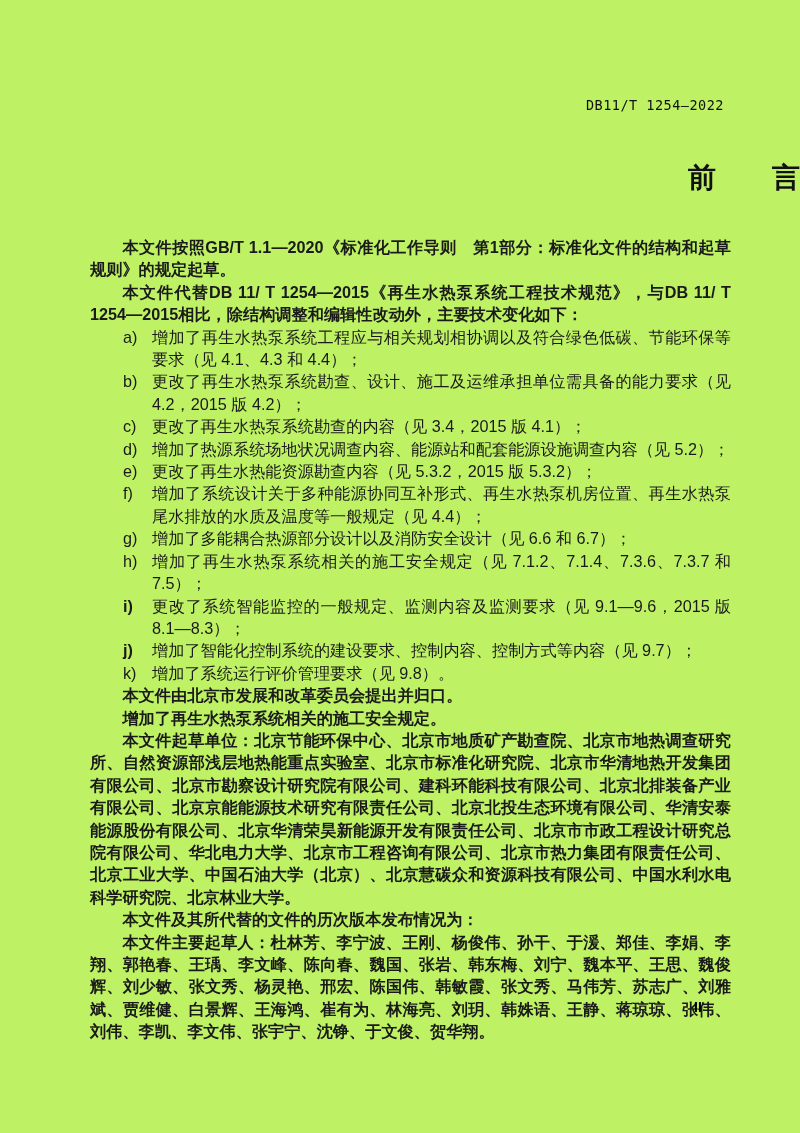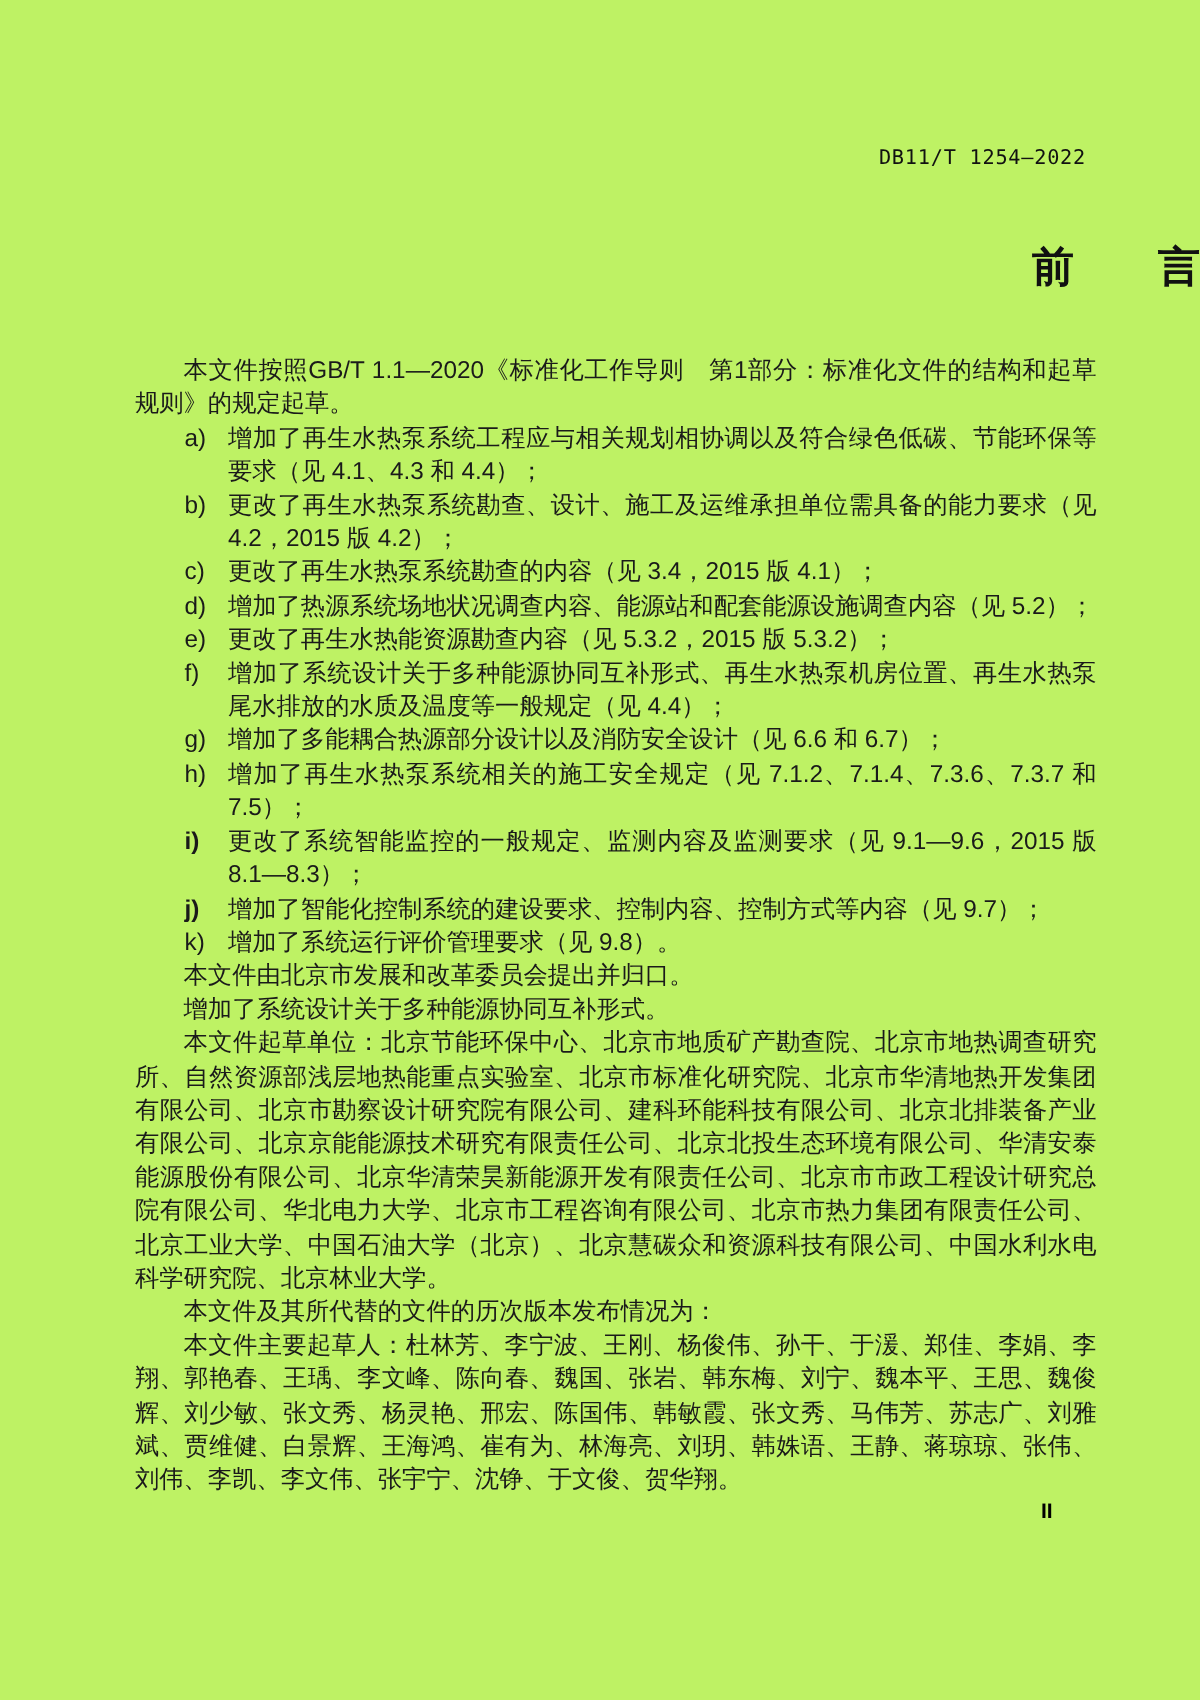--- a/index.html
+++ b/index.html
@@ -42,20 +42,21 @@
     top: 236px;
     left: 90px;
     width: 641px;
     font-size: 16.2px;
     line-height: 22.4px;
     text-align: justify;
   }
   .para {
     margin: 0;
     text-indent: 2em;
+    font-weight: bold;
   }
   .change-list {
     margin: 0;
   }
   .change {
     display: flex;
   }
   .change .lbl {
     flex: 0 0 29px;
     margin-left: 33px;
@@ -81,20 +82,21 @@
 
 <div class="page">
 
   <div class="header-code">DB11/T 1254—2022</div>
 
   <h1 class="doc-title">前　　言</h1>
 
   <div class="content">
 
     <p class="para">本文件按照GB/T 1.1—2020《标准化工作导则　第1部分：标准化文件的结构和起草规则》的规定起草。</p>
+    <p class="para">本文件代替DB 11/ T 1254—2015《再生水热泵系统工程技术规范》，与DB 11/ T 1254—2015相比，除结构调整和编辑性改动外，主要技术变化如下：</p>
 
     <div class="change-list">
       <div class="change">
         <span class="lbl">a)</span>
         <span class="txt">增加了再生水热泵系统工程应与相关规划相协调以及符合绿色低碳、节能环保等要求（见 4.1、4.3 和 4.4）；</span>
       </div>
       <div class="change">
         <span class="lbl">b)</span>
         <span class="txt">更改了再生水热泵系统勘查、设计、施工及运维承担单位需具备的能力要求（见 4.2，2015 版 4.2）；</span>
       </div>
@@ -130,21 +132,21 @@
         <span class="lbl">j)</span>
         <span class="txt">增加了智能化控制系统的建设要求、控制内容、控制方式等内容（见 9.7）；</span>
       </div>
       <div class="change">
         <span class="lbl">k)</span>
         <span class="txt">增加了系统运行评价管理要求（见 9.8）。</span>
       </div>
     </div>
 
     <p class="para">本文件由北京市发展和改革委员会提出并归口。</p>
-    <p class="para">增加了系统设计关于多种能源协同互补形式。</p>
+    <p class="para">增加了再生水热泵系统相关的施工安全规定。</p>
     <p class="para">本文件起草单位：北京节能环保中心、北京市地质矿产勘查院、北京市地热调查研究所、自然资源部浅层地热能重点实验室、北京市标准化研究院、北京市华清地热开发集团有限公司、北京市勘察设计研究院有限公司、建科环能科技有限公司、北京北排装备产业有限公司、北京京能能源技术研究有限责任公司、北京北投生态环境有限公司、华清安泰能源股份有限公司、北京华清荣昊新能源开发有限责任公司、北京市市政工程设计研究总院有限公司、华北电力大学、北京市工程咨询有限公司、北京市热力集团有限责任公司、北京工业大学、中国石油大学（北京）、北京慧碳众和资源科技有限公司、中国水利水电科学研究院、北京林业大学。</p>
     <p class="para">本文件及其所代替的文件的历次版本发布情况为：</p>
     <p class="para">本文件主要起草人：杜林芳、李宁波、王刚、杨俊伟、孙干、于湲、郑佳、李娟、李翔、郭艳春、王瑀、李文峰、陈向春、魏国、张岩、韩东梅、刘宁、魏本平、王思、魏俊辉、刘少敏、张文秀、杨灵艳、邢宏、陈国伟、韩敏霞、张文秀、马伟芳、苏志广、刘雅斌、贾维健、白景辉、王海鸿、崔有为、林海亮、刘玥、韩姝语、王静、蒋琼琼、张伟、刘伟、李凯、李文伟、张宇宁、沈铮、于文俊、贺华翔。</p>
 
   </div>
 
   <div class="page-number">II</div>
 
 </div>
 

